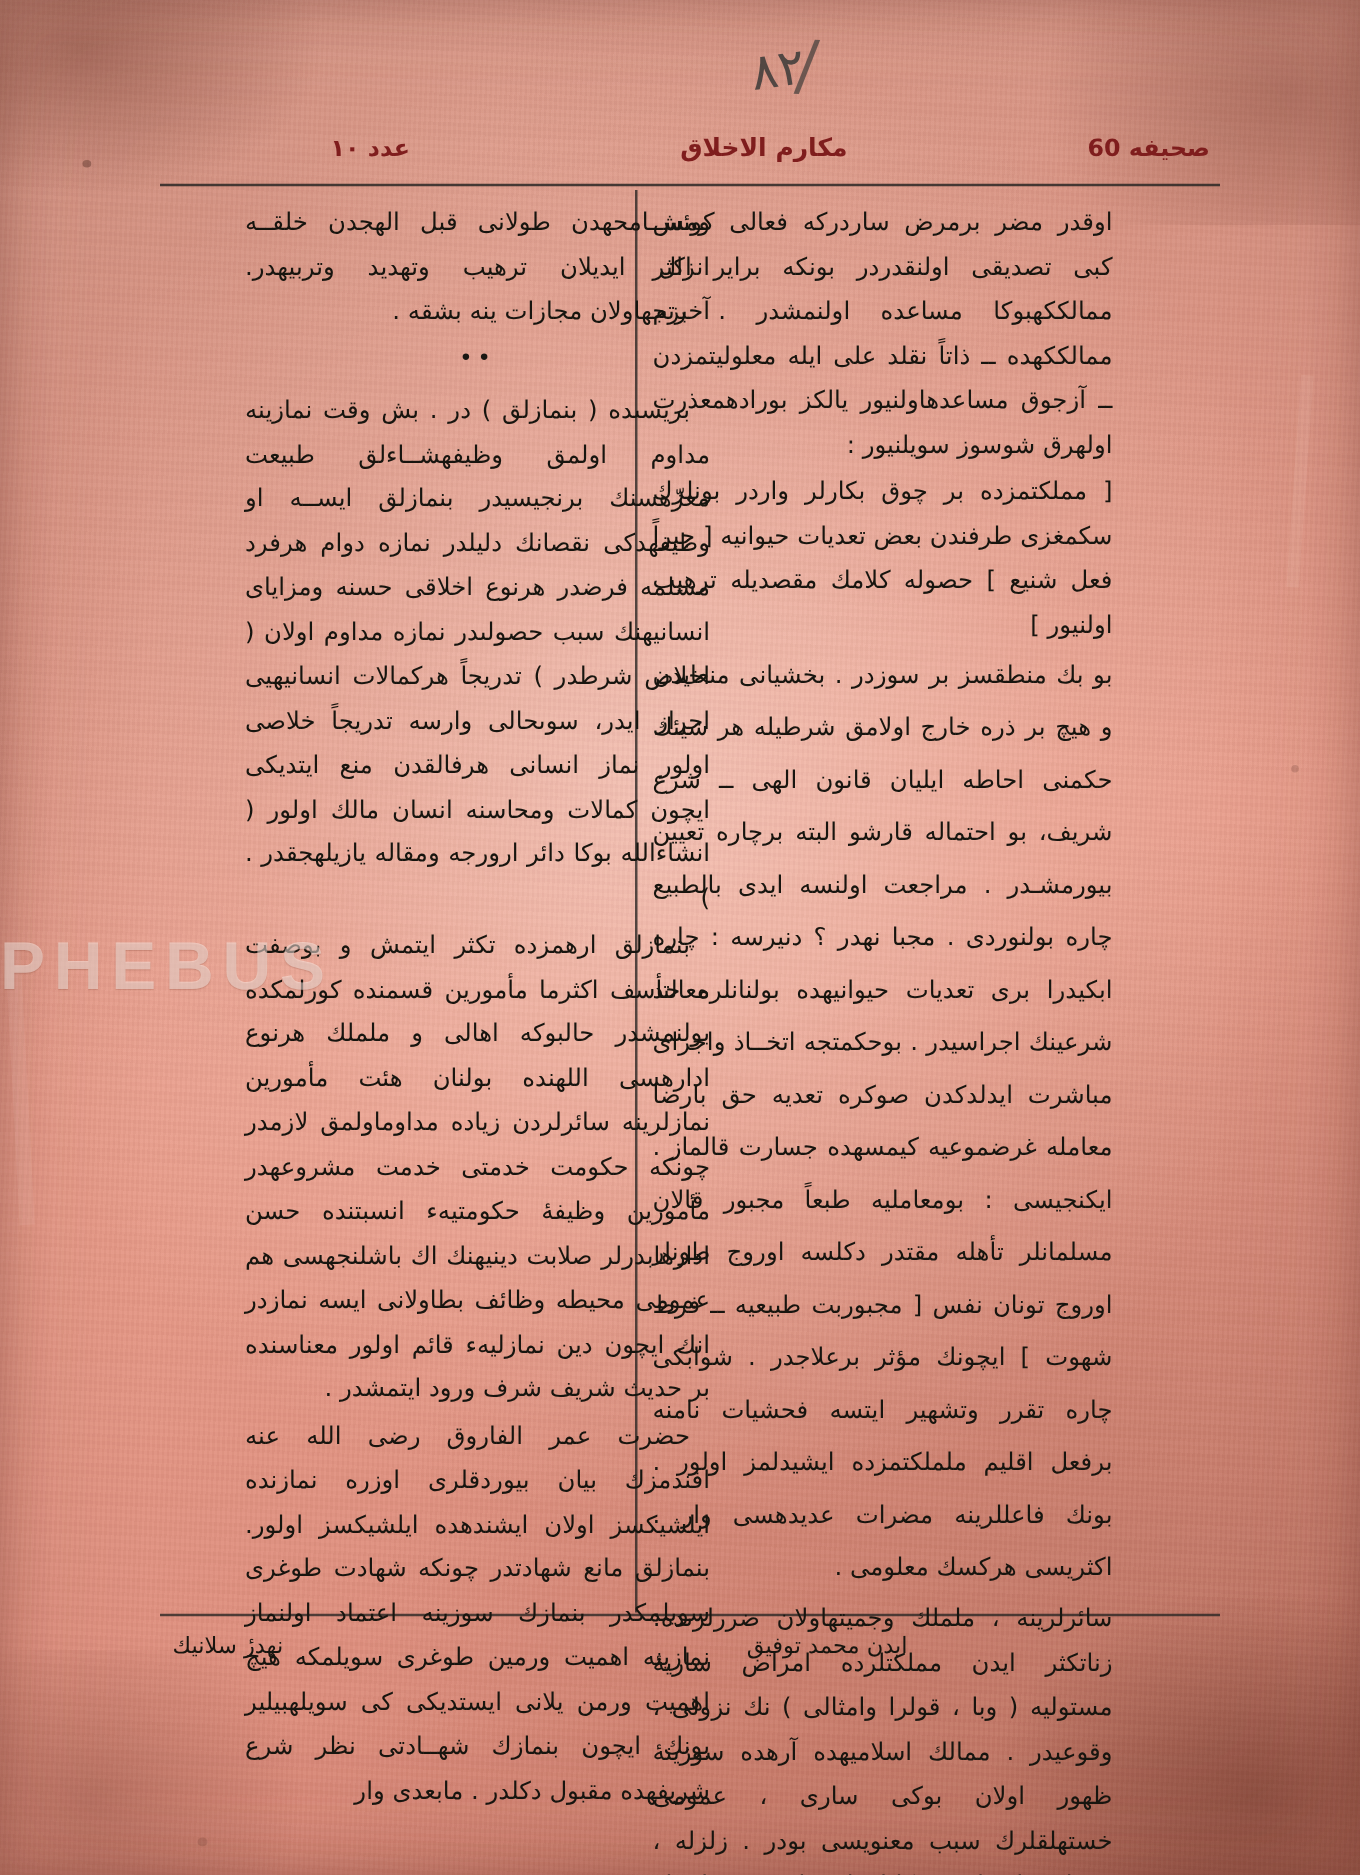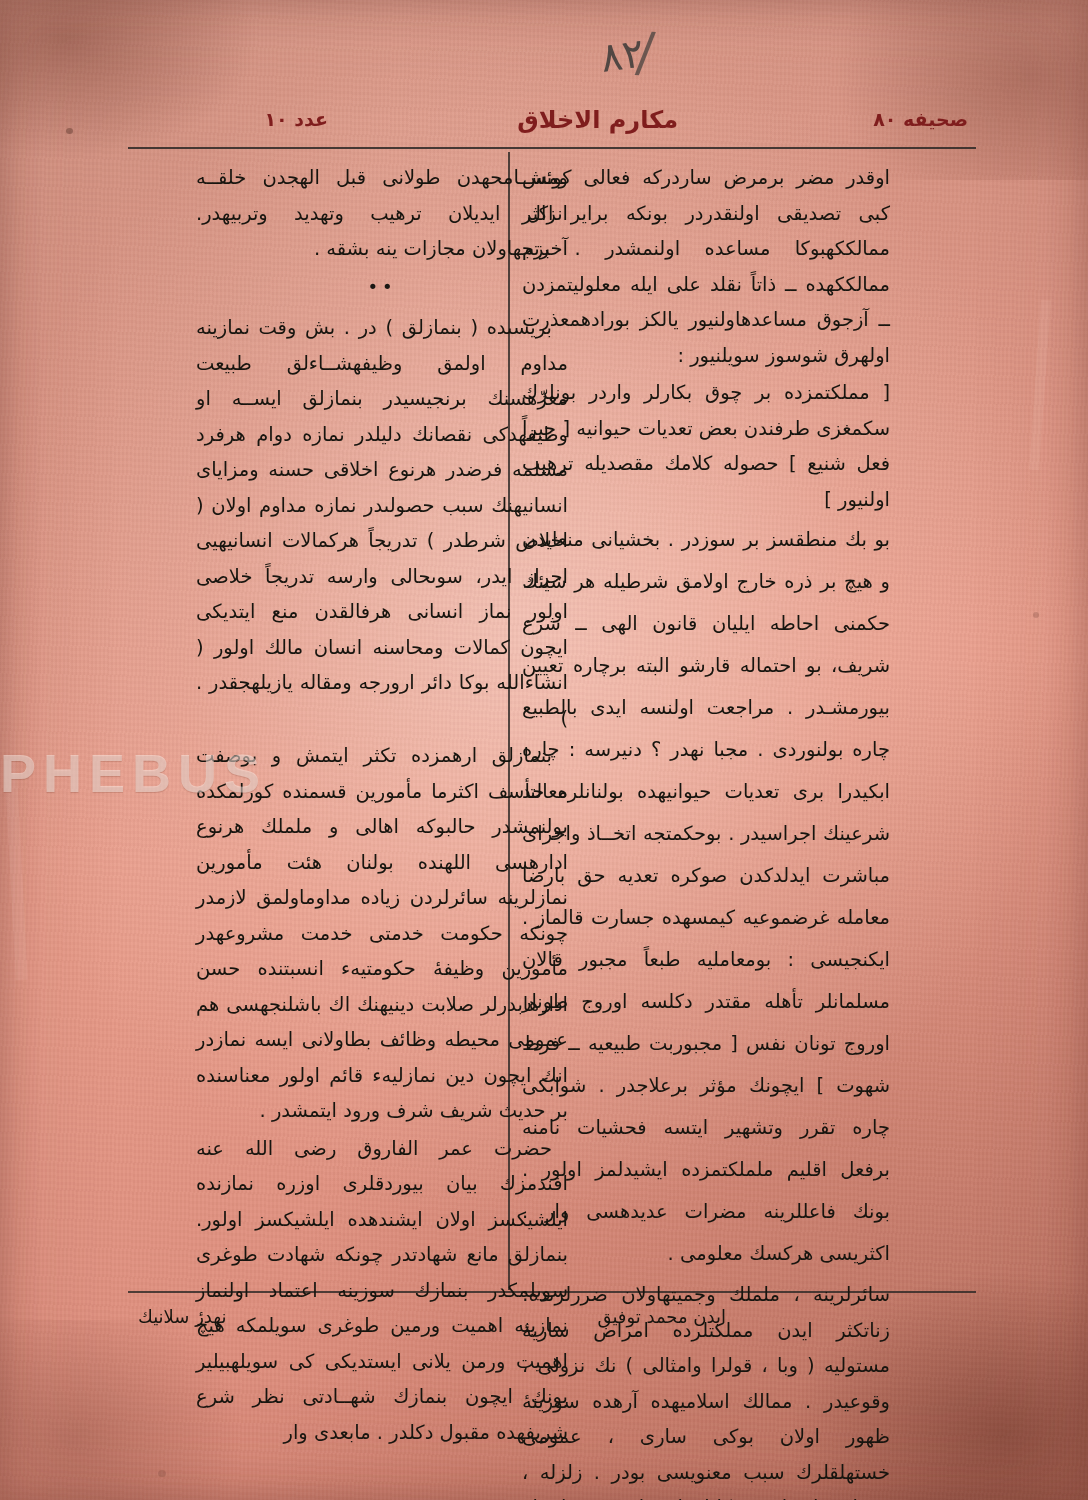--- a/index.html
+++ b/index.html
@@ -100,21 +100,21 @@
   }
   .masthead .mh-right,
   .masthead .mh-center,
   .masthead .mh-left {
     position: absolute;
     white-space: nowrap;
     font-size: 19px;
     font-weight: 700;
   }
   .masthead .mh-right { right: 650px; top: 4px; }
-  .masthead .mh-center { right: 300px; top: 2px; font-size: 24px; }
+  .masthead .mh-center { right: 300px; top: 2px; font-size: 20px; }
   .masthead .mh-left { right: 10px; top: 4px; }
 
   .rule-top {
     position: absolute;
     left: 128px;
     right: 112px;
     top: 147px;
     height: 2px;
     background: #2a2724;
     opacity: 0.85;
@@ -225,21 +225,21 @@
   <div class="scratch" style="left:1035px; top:300px; width:10px; height:170px; transform:rotate(4deg); opacity:.25;"></div>
   <div class="scratch" style="left:10px; top:760px; width:12px; height:220px; transform:rotate(-3deg); opacity:.22;"></div>
 
   <div class="handwrite">
     <span>٨٢</span><span class="slash">/</span>
   </div>
 
   <div class="masthead">
     <div class="mh-right">عدد ١٠</div>
     <div class="mh-center">مكارم الاخلاق</div>
-    <div class="mh-left">صحيفه ٨٠</div>
+    <div class="mh-left">صحيفه 60</div>
   </div>
 
   <div class="rule-top"></div>
   <div class="rule-vert"></div>
   <div class="rule-bottom"></div>
 
   <div class="col right">
     <p>ومســامحهدن طولانى قبل الهجدن خلقــه انزال ايديلان ترهيب وتهديد وتربيهدر. آخرتجهاولان مجازات ينه بشقه .</p>
     <div class="divider-dots">••</div>
     <p class="indent">بريسىده ( بنمازلق ) در . بش وقت نمازينه مداوم اولمق وظيفهشــاءلق طبيعت معزّهسنك برنجيسيدر بنمازلق ايســه او وظيفهدكى نقصانك دليلدر نمازه دوام هرفرد مسلمه فرضدر هرنوع اخلاقى حسنه ومزاياى انسانيهنك سبب حصولىدر نمازه مداوم اولان ( اخلاص شرطدر ) تدريجاً هركمالات انسانيهيى احراز ايدر، سوىحالى وارسه تدريجاً خلاصى اولور نماز انسانى هرفالقدن منع ايتديكى ايچون كمالات ومحاسنه انسان مالك اولور ( انشاءالله بوكا دائر ارورجه ومقاله يازيلهجقدر . )</p>

